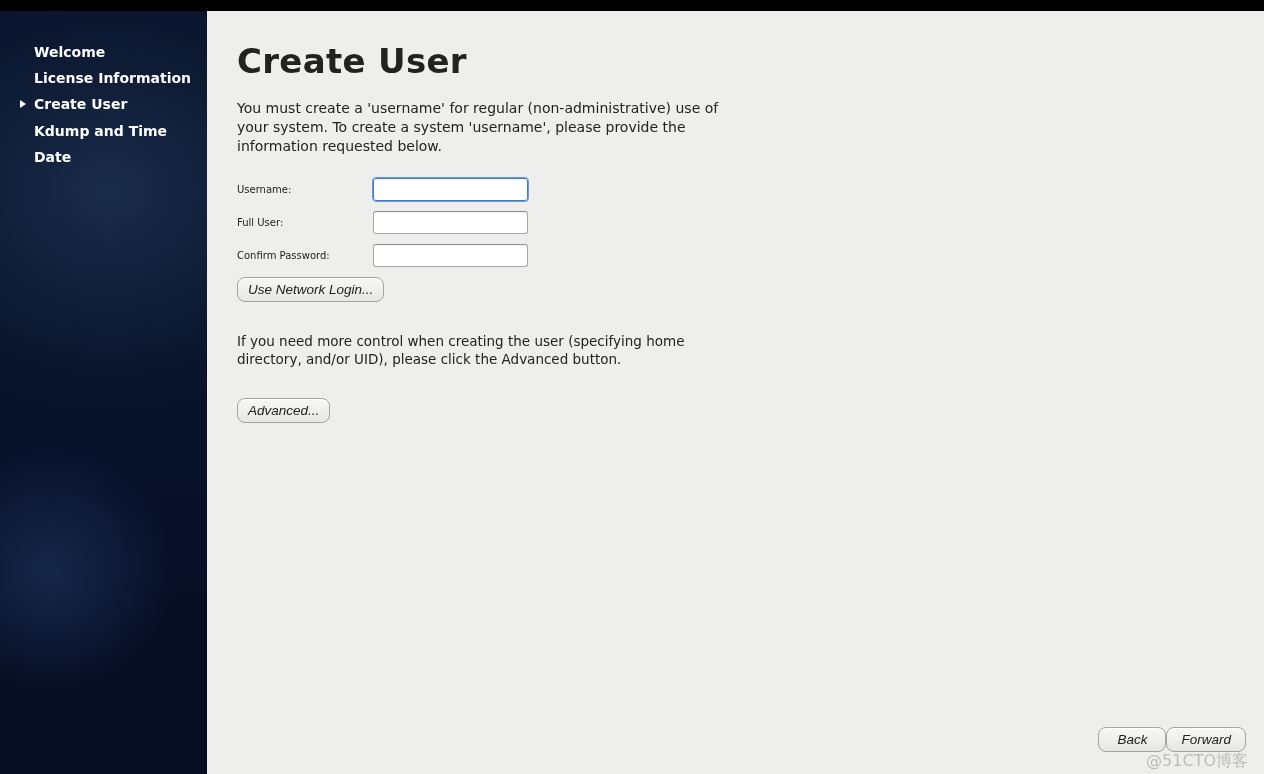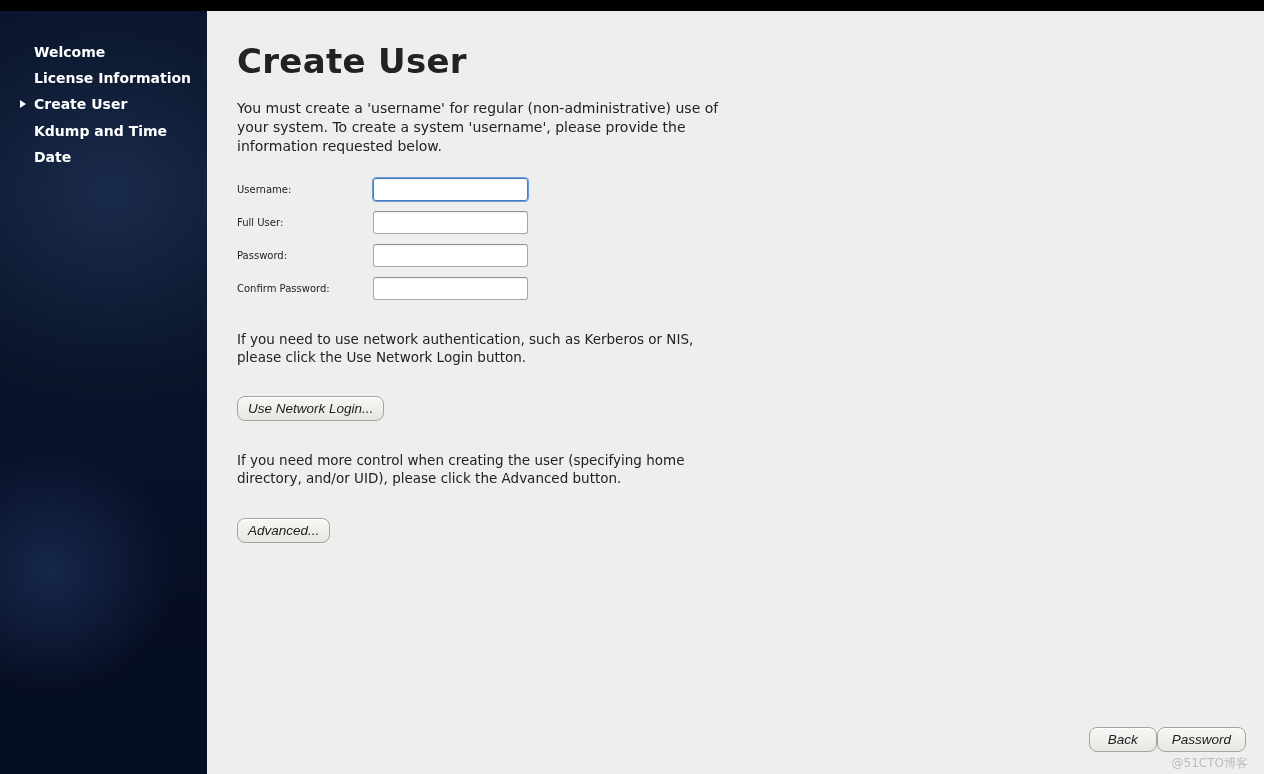--- a/index.html
+++ b/index.html
@@ -80,21 +80,21 @@
     }
     .footer {
       position: absolute;
       right: 18px; bottom: 22px;
       display: flex; gap: 0;
     }
     .footer .btn { min-width: 68px; text-align: center; padding: 4px 14px; }
     .watermark {
       position: absolute;
       right: 16px; bottom: 2px;
-      font-size: 12px;
+      font-size: 16px;
       color: rgba(0,0,0,0.22);
       pointer-events: none;
     }
   </style>
 </head>
 <body>
 
 <div class="topbar"></div>
 
 <div class="main">
@@ -125,38 +125,33 @@
 
       <div class="form-row">
         <label class="form-label">Username:</label>
         <input class="text-input focused" type="text" value="" style="">
       </div>
       <div class="form-row">
         <label class="form-label">Full User:</label>
         <input class="text-input" type="text" value="" style="">
       </div>
       <div class="form-row">
-        <label class="form-label">Password:</label>
-        <input class="text-input" type="password" value="" style="">
-      </div>
-      <div class="form-row">
         <label class="form-label">Confirm Password:</label>
         <input class="text-input" type="password" value="" style="">
       </div>
 
-      <p class="note">If you need to use network authentication, such as Kerberos or NIS, please click the Use Network Login button.</p>
 
       <button class="btn">Use Network Login...</button>
 
       <p class="note">If you need more control when creating the user (specifying home directory, and/or UID), please click the Advanced button.</p>
 
       <button class="btn">Advanced...</button>
     </div>
 
     <div class="footer">
       <button class="btn">Back</button>
-      <button class="btn">Password</button>
+      <button class="btn">Forward</button>
     </div>
 
     <div class="watermark">@51CTO博客</div>
   </section>
 
 </div>
 
 </body></html>

